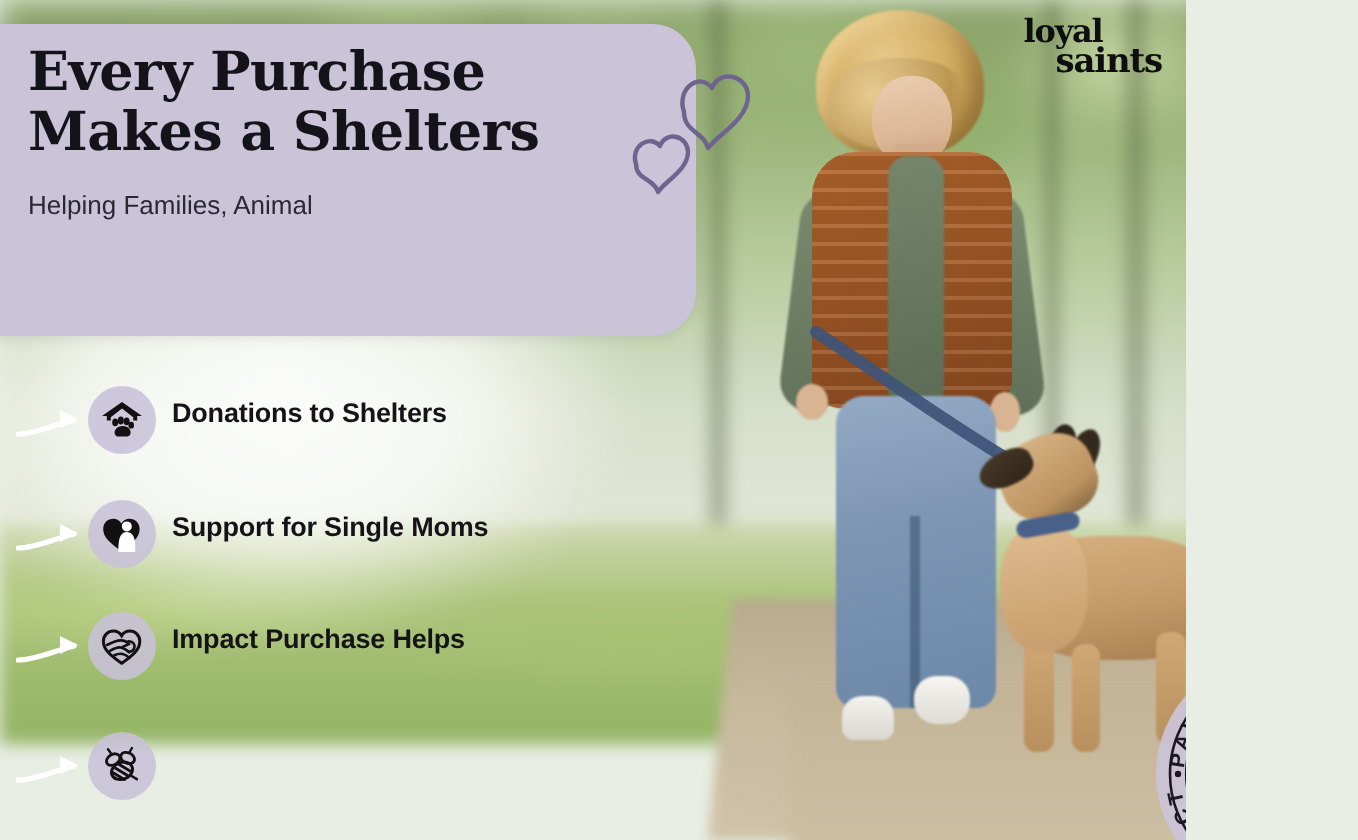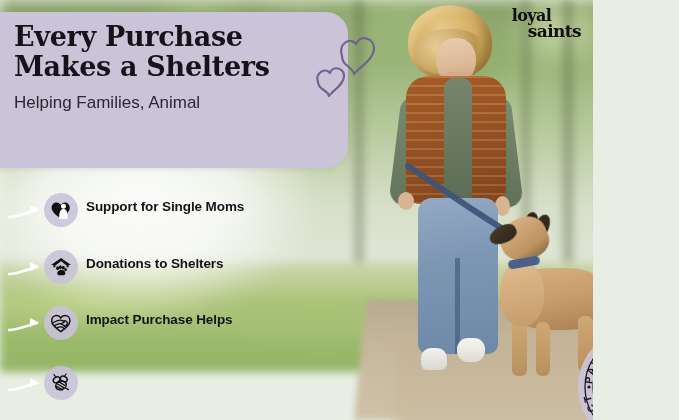--- a/index.html
+++ b/index.html
@@ -179,21 +179,21 @@
     font-weight:700;
     font-size:27px;
     line-height:30px;
     letter-spacing:-.3px;
     color:#15131a;
   }
   .headline .ln{ display:block; white-space:nowrap; }
   .subhead{
     margin-top:11px;
     font-family:"Liberation Sans", sans-serif;
-    font-size:17px;
+    font-size:13px;
     line-height:19px;
     color:#2b2733;
   }
   .subhead .ln{ display:block; }
 
   
   .hearts{ position:absolute; left:312px; top:22px; width:76px; height:78px; }
 
   
   .logo{
@@ -311,45 +311,45 @@
 
   <div class="features">
 
     <div class="feat">
       <svg class="arrow" viewBox="0 0 34 20">
         <path d="M1 15 C 10 15, 20 10, 29 8" stroke="#ffffff" stroke-width="2.6" fill="none" stroke-linecap="round"></path>
         <path d="M22 3 L 31 7.5 L 22 12" fill="#ffffff"></path>
       </svg>
       <div class="badge">
         <svg width="24" height="24" viewBox="0 0 24 24">
-          <path d="M11.6 20.5 C 6.5 16.8, 2.6 13.8, 2.6 9.6 C 2.6 6.4, 5 4.4, 7.6 4.4 C 9.4 4.4, 10.9 5.4, 11.7 6.8 C 12.5 5.4, 14 4.4, 15.8 4.4 C 18.4 4.4, 20.8 6.4, 20.8 9.6 C 20.8 13.8, 16.9 16.8, 11.8 20.5 Z" fill="#111"></path>
-          <circle cx="14.4" cy="8.2" r="2.5" fill="#fff"></circle>
-          <path d="M14.4 11 C 17.1 11, 18.4 13.4, 18.6 17 C 18.7 19.2, 18.6 20.6, 18.6 21 L 10.2 21 C 10.2 20.6, 10.1 19.2, 10.3 17 C 10.6 13.4, 11.8 11, 14.4 11 Z" fill="#fff"></path>
-          <circle cx="10.6" cy="9.2" r="1.5" fill="#111"></circle>
+          <path d="M12 3 L 22 10 L 19.6 10 L 19.6 12.2 L 17.6 12.2 L 17.6 10.6 L 12 6.3 L 6.4 10.6 L 6.4 12.2 L 4.4 12.2 L 4.4 10 L 2 10 Z" fill="#111"></path>
+          <ellipse cx="8.6" cy="13.2" rx="1.5" ry="1.9" fill="#111"></ellipse>
+          <ellipse cx="11.4" cy="12.2" rx="1.5" ry="2" fill="#111"></ellipse>
+          <ellipse cx="14.3" cy="12.7" rx="1.5" ry="1.9" fill="#111"></ellipse>
+          <ellipse cx="16.6" cy="14.6" rx="1.4" ry="1.7" fill="#111"></ellipse>
+          <path d="M12.4 15 C 15.4 15, 16.8 17.2, 16.2 19 C 15.6 20.8, 13.6 20.2, 12.2 20.2 C 10.8 20.2, 8.9 20.8, 8.4 19 C 7.9 17.2, 9.4 15, 12.4 15 Z" fill="#111"></path>
         </svg>
       </div>
-      <div class="flabel">Support for Single Moms</div>
+      <div class="flabel">Donations to Shelters</div>
     </div>
 
     <div class="feat">
       <svg class="arrow" viewBox="0 0 34 20">
         <path d="M1 15 C 10 15, 20 10, 29 8" stroke="#ffffff" stroke-width="2.6" fill="none" stroke-linecap="round"></path>
         <path d="M22 3 L 31 7.5 L 22 12" fill="#ffffff"></path>
       </svg>
       <div class="badge">
         <svg width="24" height="24" viewBox="0 0 24 24">
-          <path d="M12 3 L 22 10 L 19.6 10 L 19.6 12.2 L 17.6 12.2 L 17.6 10.6 L 12 6.3 L 6.4 10.6 L 6.4 12.2 L 4.4 12.2 L 4.4 10 L 2 10 Z" fill="#111"></path>
-          <ellipse cx="8.6" cy="13.2" rx="1.5" ry="1.9" fill="#111"></ellipse>
-          <ellipse cx="11.4" cy="12.2" rx="1.5" ry="2" fill="#111"></ellipse>
-          <ellipse cx="14.3" cy="12.7" rx="1.5" ry="1.9" fill="#111"></ellipse>
-          <ellipse cx="16.6" cy="14.6" rx="1.4" ry="1.7" fill="#111"></ellipse>
-          <path d="M12.4 15 C 15.4 15, 16.8 17.2, 16.2 19 C 15.6 20.8, 13.6 20.2, 12.2 20.2 C 10.8 20.2, 8.9 20.8, 8.4 19 C 7.9 17.2, 9.4 15, 12.4 15 Z" fill="#111"></path>
+          <path d="M11.6 20.5 C 6.5 16.8, 2.6 13.8, 2.6 9.6 C 2.6 6.4, 5 4.4, 7.6 4.4 C 9.4 4.4, 10.9 5.4, 11.7 6.8 C 12.5 5.4, 14 4.4, 15.8 4.4 C 18.4 4.4, 20.8 6.4, 20.8 9.6 C 20.8 13.8, 16.9 16.8, 11.8 20.5 Z" fill="#111"></path>
+          <circle cx="14.4" cy="8.2" r="2.5" fill="#fff"></circle>
+          <path d="M14.4 11 C 17.1 11, 18.4 13.4, 18.6 17 C 18.7 19.2, 18.6 20.6, 18.6 21 L 10.2 21 C 10.2 20.6, 10.1 19.2, 10.3 17 C 10.6 13.4, 11.8 11, 14.4 11 Z" fill="#fff"></path>
+          <circle cx="10.6" cy="9.2" r="1.5" fill="#111"></circle>
         </svg>
       </div>
-      <div class="flabel">Donations to Shelters</div>
+      <div class="flabel">Support for Single Moms</div>
     </div>
 
     <div class="feat">
       <svg class="arrow" viewBox="0 0 34 20">
         <path d="M1 15 C 10 15, 20 10, 29 8" stroke="#ffffff" stroke-width="2.6" fill="none" stroke-linecap="round"></path>
         <path d="M22 3 L 31 7.5 L 22 12" fill="#ffffff"></path>
       </svg>
       <div class="badge">
         <svg width="24" height="24" viewBox="0 0 24 24">
           <path d="M11.8 20.6 C 6.6 16.9, 2.7 13.9, 2.7 9.7 C 2.7 6.5, 5.1 4.5, 7.7 4.5 C 9.5 4.5, 11 5.5, 11.8 6.9 C 12.6 5.5, 14.1 4.5, 15.9 4.5 C 18.5 4.5, 20.9 6.5, 20.9 9.7 C 20.9 13.9, 17 16.9, 11.9 20.6 Z" fill="none" stroke="#111" stroke-width="1.5"></path>

